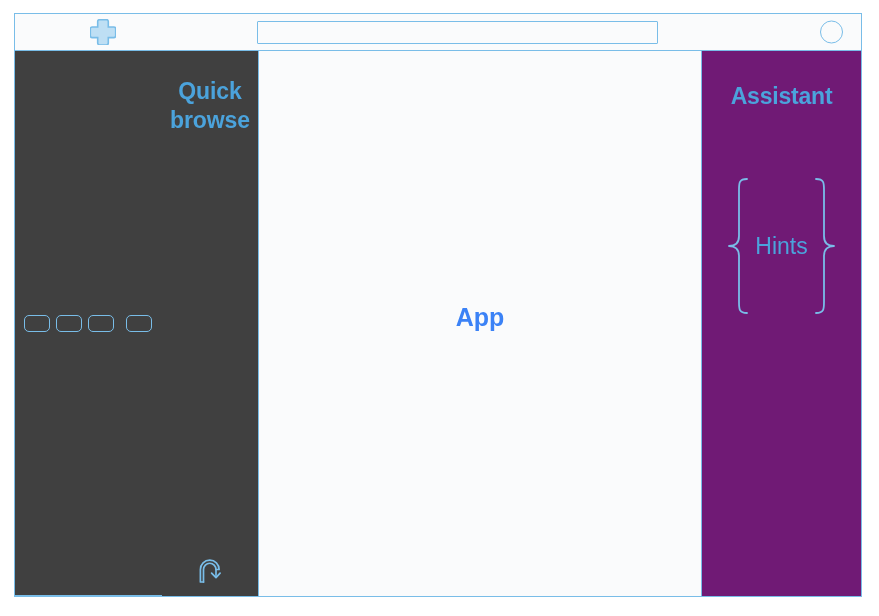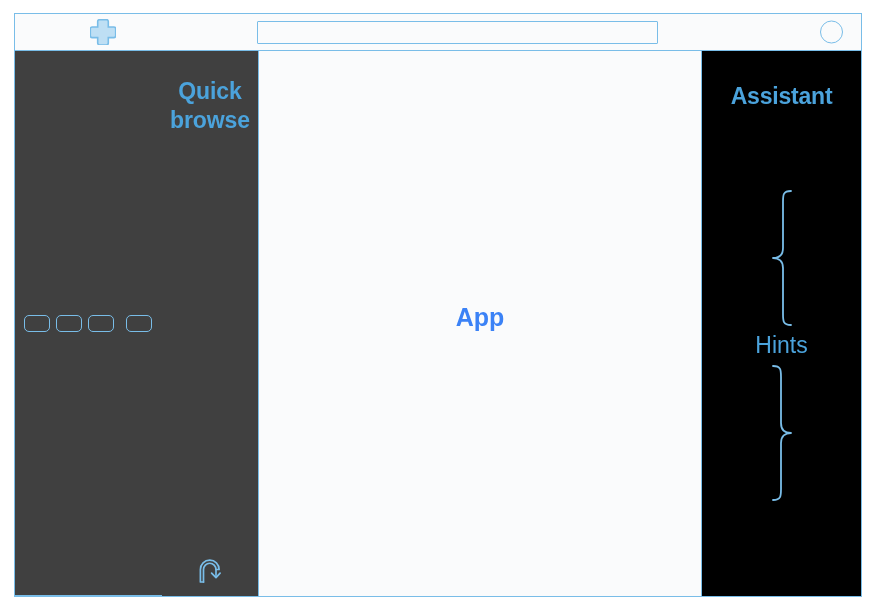--- a/index.html
+++ b/index.html
@@ -182,39 +182,37 @@
     top: -6px;
   }
 
   
   #assistant-panel {
     flex: 0 0 159px;
     box-sizing: border-box;
     display: flex;
     flex-direction: column;
     align-items: center;
-    background: #000000;
-    gap: 12px;
+    background: #701a75;
   }
   #assistant-heading {
     margin: 32px 0 0 0;
     font-family: "Liberation Sans", sans-serif;
     font-weight: bold;
     font-size: 23px;
     color: #4BA3DC;
     letter-spacing: -0.2px;
   }
 
   #hints-block {
     margin-top: 66px;
     display: flex;
     align-items: center;
     justify-content: center;
     gap: 4px;
-    flex-direction: column;
   }
   .brace { display: block; flex: 0 0 auto; }
   #hints-label {
     font-family: "Liberation Sans", sans-serif;
     font-weight: normal;
     font-size: 23px;
     color: #4BA3DC;
     white-space: nowrap;
   }
 </style>

